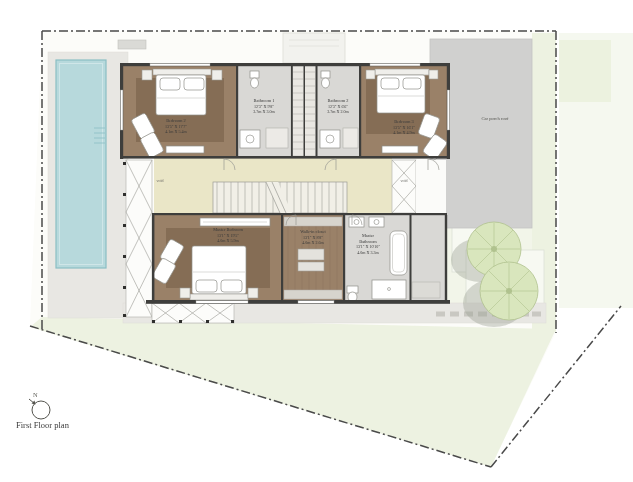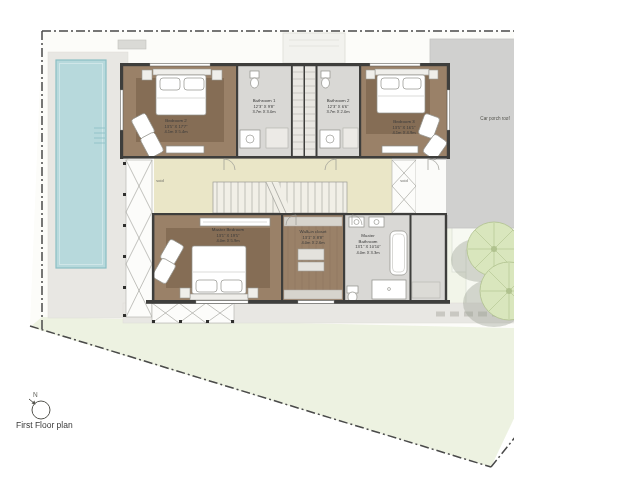--- a/index.html
+++ b/index.html
@@ -1,17 +1,17 @@
 <!DOCTYPE html>
 <html style="--c-wall: #3e3e3c; --c-wood_floor: #9a8168; --c-wood_rug: #856d55; --c-bath_floor: #d9d8d5; --c-hall_floor: #eae6c7; --c-pool_water: #b7d9dc; --c-pool_edge: #8abec4; --c-deck: #e8e7e3; --c-lawn: #edf2e1; --c-lawn_pale: #f5f8ef; --c-roof: #d0d0cf; --c-tree: #d9e6bd; --c-tree_line: #b0c28e; --c-shadow: #9aa093; --c-boundary: #4a4a4a; --c-text: #3a3a3a;"><head>
 <meta charset="utf-8">
 <style>
   html,body{margin:0;padding:0;background:#fff;}
-  #stage{position:relative;width:514px;height:482px;background:#ffffff;overflow:hidden;
-         font-family:Liberation Sans, sans-serif;}
+  #stage{position:relative;width:633px;height:482px;background:#ffffff;overflow:hidden;
+         font-family:Liberation Serif, serif;}
   #plan-svg{position:absolute;left:0;top:0;}
   
   .wallf{fill:var(--c-wall);}
   .woodf{fill:var(--c-wood_floor);}
   .rugf{fill:var(--c-wood_rug);}
   .bathf{fill:var(--c-bath_floor);}
   .hallf{fill:var(--c-hall_floor);}
   .poolf{fill:var(--c-pool_water);stroke:var(--c-pool_edge);stroke-width:1.2;}
   .deckf{fill:var(--c-deck);stroke:#dddcd7;stroke-width:.5;}
   .lawnf{fill:var(--c-lawn);}

